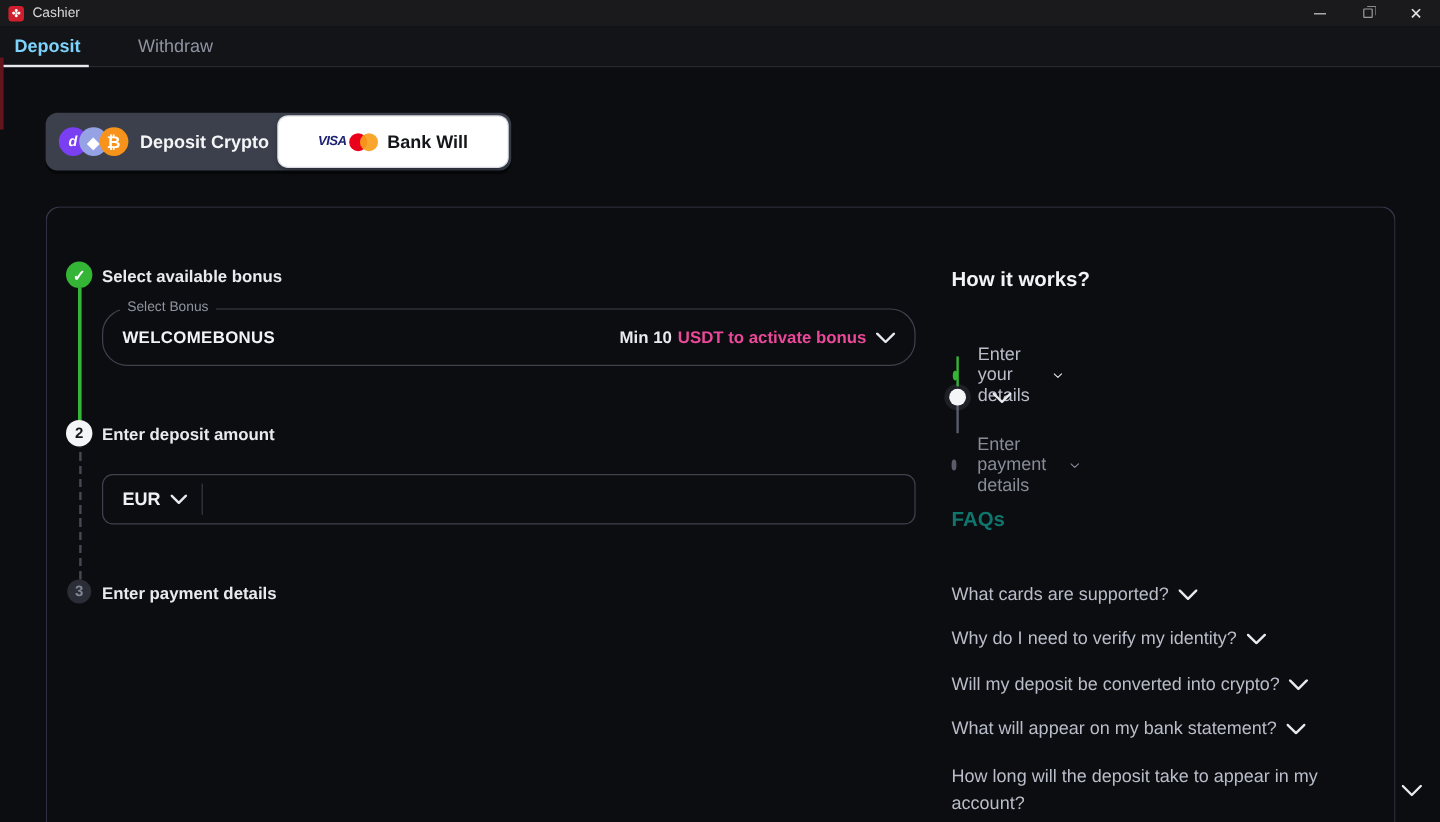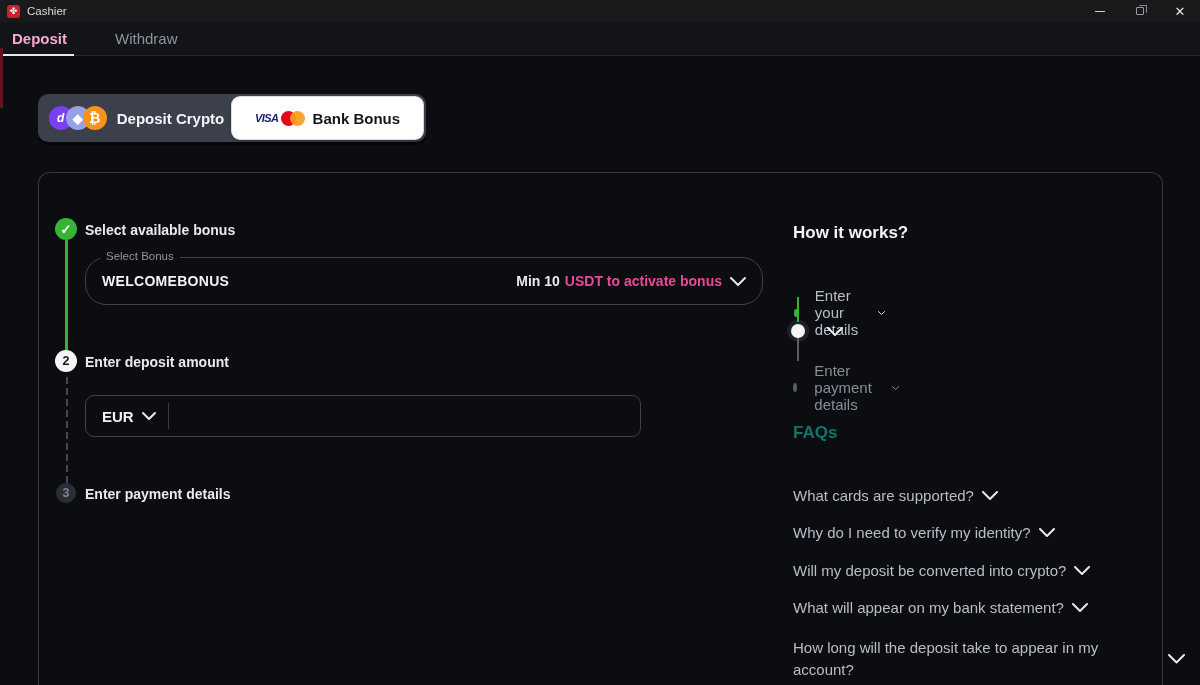--- a/index.html
+++ b/index.html
@@ -18,21 +18,21 @@
   .glyph-min { width:10px; height:1px; background:#cfcfd3; }
   .glyph-max { width:8px; height:8px; border:1px solid #9a9aa0; border-radius:1px; position:relative; }
   .glyph-max::before { content:""; position:absolute; left:2px; top:-3px; width:7px; height:7px;
     border:1px solid #8a8a90; border-left:none; border-bottom:none; border-radius:1px; }
   .glyph-close { color:#e2e2e6; font-size:13px; line-height:13px; }
 
   
   .tabbar { position:absolute; left:0; top:22px; width:1200px; height:34px;
     background:#131418; border-bottom:1px solid #27282e; display:flex; align-items:center; }
   .tab { font-size:15px; padding:0 12px; height:34px; display:flex; align-items:center; }
-  .tab.active { color:#f9a8d4; font-weight:bold; }
+  .tab.active { color:#7dd3fc; font-weight:bold; }
   .tab.inactive { color:#8e93a0; margin-left:24px; }
   .tab-underline { position:absolute; left:0; top:54px; width:74px; height:2px; background:#e8e9ee; }
   .left-accent { position:absolute; left:0; top:48px; width:3px; height:60px; background:#64141d; }
 
   
   .method-toggle { position:absolute; left:38px; top:94px; width:388px; height:48px;
     background:#3b404c; border-radius:10px; display:flex; padding:3px;
     box-shadow:0 3px 0 rgba(0,0,0,.45); }
   .seg { flex:1; display:flex; align-items:center; justify-content:center; border-radius:8px; }
   .seg-crypto { color:#f4f5f7; font-weight:bold; font-size:15px; }
@@ -72,21 +72,21 @@
     border:1.5px solid #3e424d; border-radius:21px; }
   .bonus-legend { position:absolute; left:14px; top:-8px; background:#0c0d10; padding:0 6px;
     color:#8f939f; font-size:11.5px; }
   .bonus-row { display:flex; align-items:center; height:100%; padding:0 16px; }
   .bonus-value { color:#f2f3f6; font-size:14px; font-weight:bold; letter-spacing:.3px; }
   .bonus-hint { margin-left:auto; font-size:14px; font-weight:bold; display:flex; align-items:center; }
   .hint-min { color:#e9eaef; margin-right:5px; }
   .hint-rest { color:#ec4899; }
 
   
-  .amount-field { position:absolute; left:46px; top:222px; width:556px; height:42px;
+  .amount-field { position:absolute; left:46px; top:222px; width:678px; height:42px;
     border:1.5px solid #3e424d; border-radius:9px; display:flex; align-items:center; }
   .cur-select { display:flex; align-items:center; padding:0 12px 0 16px; color:#f0f1f5;
     font-size:15px; font-weight:bold; }
   .amount-divider { width:1px; height:26px; background:#363a44; }
   .amount-input { flex:1; background:transparent; border:none; outline:none; height:100%;
     color:#eceef2; font-size:15px; padding:0 14px; font-family:"Liberation Sans",sans-serif; }
 
   
   .chev { display:inline-block; margin-left:8px; }
 
@@ -151,21 +151,21 @@
         <div class="coin coin-btc">₿</div>
       </div>
       <span>Deposit Crypto</span>
     </div>
     <div class="seg seg-bank">
       <span class="visa">VISA</span>
       <span class="mc">
           <i class="mc-red"></i>
           <i class="mc-org"></i>
         </span>
-      <span>Bank Bonus</span>
+      <span>Bank Will</span>
     </div>
   </div>
 
   <div class="card">
 
     <div class="rail-green"></div>
     <div class="rail-dashed"></div>
 
     <div class="step-circle sc-done">✓</div>
     <div class="step-label lbl-1">Select available bonus</div>

